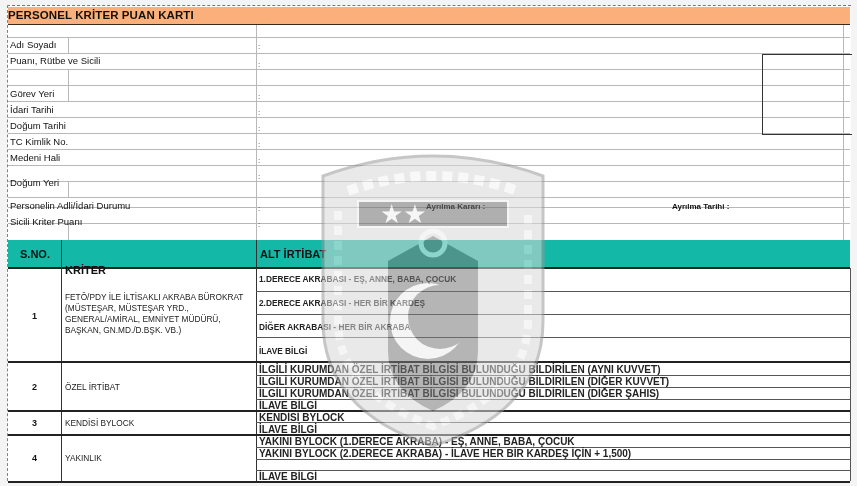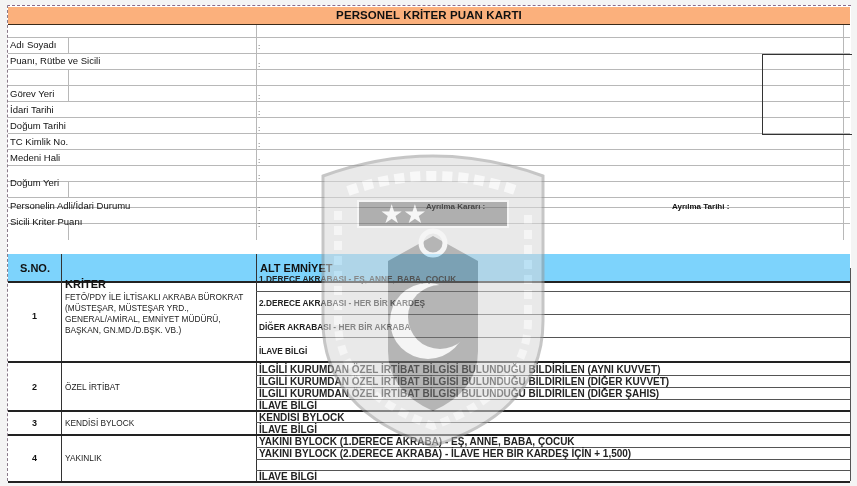--- a/index.html
+++ b/index.html
@@ -3,28 +3,28 @@
 <meta charset="utf-8">
 <style>
   html, body { margin: 0; padding: 0; background: #f4f4f4; }
   body { width: 857px; height: 486px; position: relative; overflow: hidden;
          font-family: "Liberation Sans", sans-serif; color: #111; }
   .sheet { position: absolute; left: 7px; top: 5px; width: 843px; height: 475px;
            background: #fff; border-left: 1px dashed #8a7a8a; border-top: 1px dashed #8a6a8a; }
   .abs { position: absolute; }
   .title-bar { left: 0; top: 1px; width: 842px; height: 17px; background: #fbb07c;
                border-bottom: 1px solid #3a2a1a; font-weight: bold; font-size: 11.5px;
-               text-align: center; line-height: 17px; letter-spacing: 0.1px; }
+               text-align: left; line-height: 17px; letter-spacing: 0.1px; }
   .hline { position: absolute; height: 1px; background: #b8b8b8; }
   .vline { position: absolute; width: 1px; background: #b8b8b8; }
   .lbl { position: absolute; font-size: 9.5px; left: 2px; line-height: 12px; white-space: nowrap; }
   .colon { position: absolute; font-size: 8px; left: 250px; color: #333; }
   .photo-box { position: absolute; left: 754px; top: 48px; width: 89px; height: 79px;
                border: 1px solid #333; border-right: none; background: transparent; }
-  .th-row { position: absolute; left: 0; top: 248px; width: 842px; height: 27px; background: #7dd3fc;
+  .th-row { position: absolute; left: 0; top: 234px; width: 842px; height: 27px; background: #14b8a6;
             border-bottom: 2px solid #222; }
   .th { position: absolute; font-weight: bold; font-size: 11px; top: 8px; }
   .crit-text { position: absolute; font-size: 8.3px; line-height: 11px; font-weight: normal; color: #222; }
   .sub { position: absolute; font-size: 10px; font-weight: bold; color: #222; white-space: nowrap; left: 251px; }
   .bline { position: absolute; height: 2px; background: #222; left: 0; width: 842px; }
   .tline { position: absolute; height: 1px; background: #555; left: 248px; width: 594px; }
   .watermark { position: absolute; left: 300px; top: 145px; width: 250px; height: 300px; opacity: 0.55; pointer-events: none; }
 </style>
 </head>
 <body>
@@ -88,21 +88,21 @@
   <div class="abs" style="left:418px; top:196px; font-size:8px; font-weight:bold;">Ayrılma Kararı :</div>
   <div class="abs" style="left:664px; top:196px; font-size:8px; font-weight:bold;">Ayrılma Tarihi :</div>
 
   <div class="photo-box"></div>
 
   <div class="th-row">
     <div class="vline" style="left:53px; top:0; height:27px; background:#333;"></div>
     <div class="vline" style="left:248px; top:0; height:27px; background:#333;"></div>
     <div class="th" style="left:12px;">S.NO.</div>
     <div class="th" style="left:57px;margin-top:16px;">KRİTER</div>
-    <div class="th" style="left:252px;">ALT EMNİYET</div>
+    <div class="th" style="left:252px;">ALT İRTİBAT</div>
   </div>
 
   <div class="vline" style="left:53px; top:262px; height:213px; background:#333;"></div>
   <div class="vline" style="left:248px; top:262px; height:213px; background:#333;"></div>
   <div class="vline" style="left:842px; top:262px; height:213px; background:#555;"></div>
 
   <div class="abs" style="left:0; top:262px; width:842px; height:93px;">
     <div class="abs" style="left:24px; top:43px; font-size:9px; font-weight:bold;">1</div>
     <div class="crit-text" style="left:57px; top:24px; width:190px;">FETÖ/PDY İLE İLTİSAKLI AKRABA BÜROKRAT (MÜSTEŞAR, MÜSTEŞAR YRD., GENERAL/AMİRAL, EMNİYET MÜDÜRÜ, BAŞKAN, GN.MD./D.BŞK. VB.)</div>
   </div>

